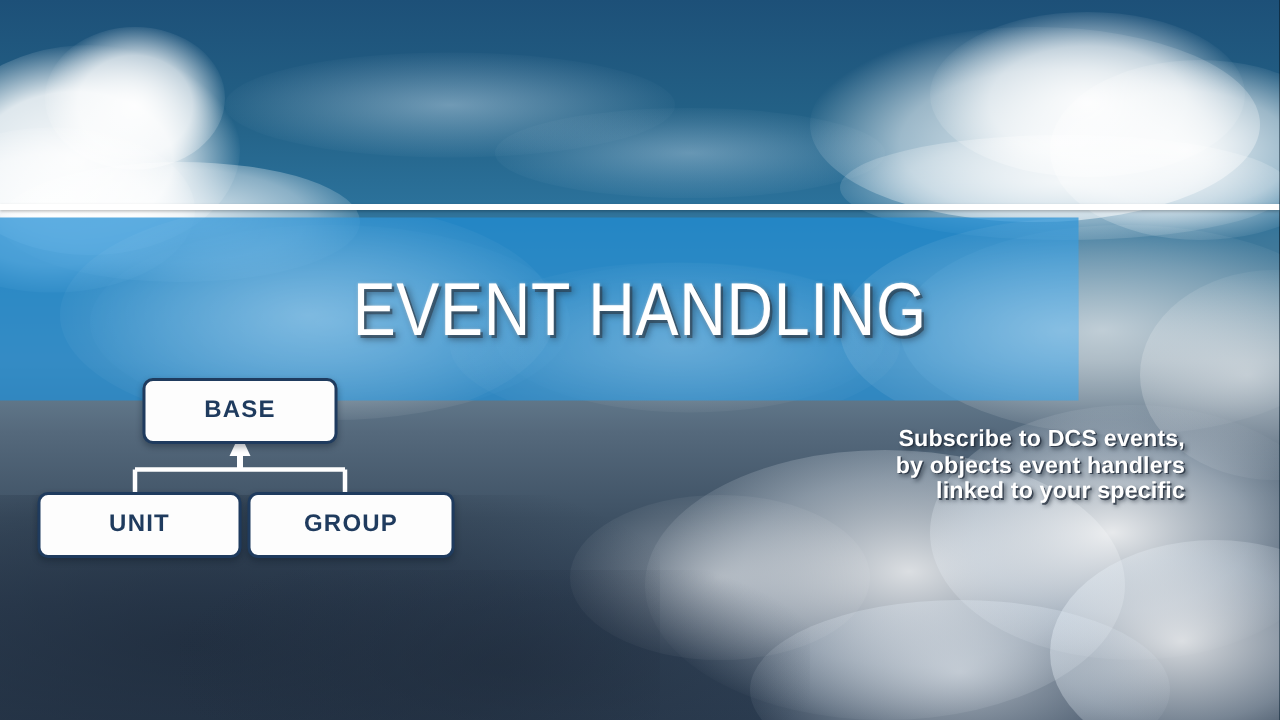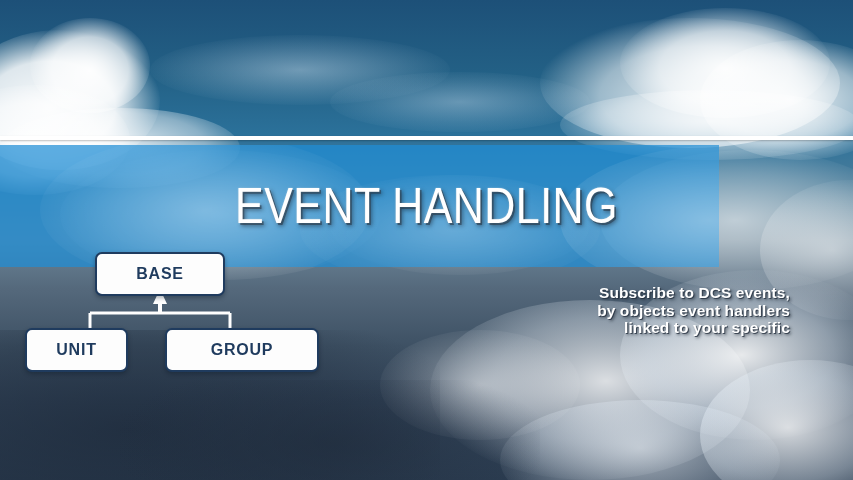--- a/index.html
+++ b/index.html
@@ -146,22 +146,22 @@
     border-radius:7px;
     display:flex; align-items:center; justify-content:center;
     color:#1f3b5e;
     font-family:"Liberation Sans", sans-serif;
     font-size:16px;
     font-weight:600;
     letter-spacing:0.8px;
     box-shadow:0 2px 4px rgba(10,20,32,.35);
   }
   .node-base  { left:95px; top:252px; width:130px; height:44px; }
-  .node-unit  { left:25px; top:328px; width:103px; height:44px; }
-  .node-group { left:165px; top:328px; width:154px; height:44px; }
+  .node-unit  { left:25px; top:328px; width:136px; height:44px; }
+  .node-group { left:165px; top:328px; width:138px; height:44px; }
 
   .connectors { position:absolute; left:0; top:240px; width:360px; height:140px; }
 
   
   .caption {
     position:absolute;
     right:63px; top:284px;
     text-align:right;
     font-family:"Liberation Sans", sans-serif;
     font-size:15.5px;

